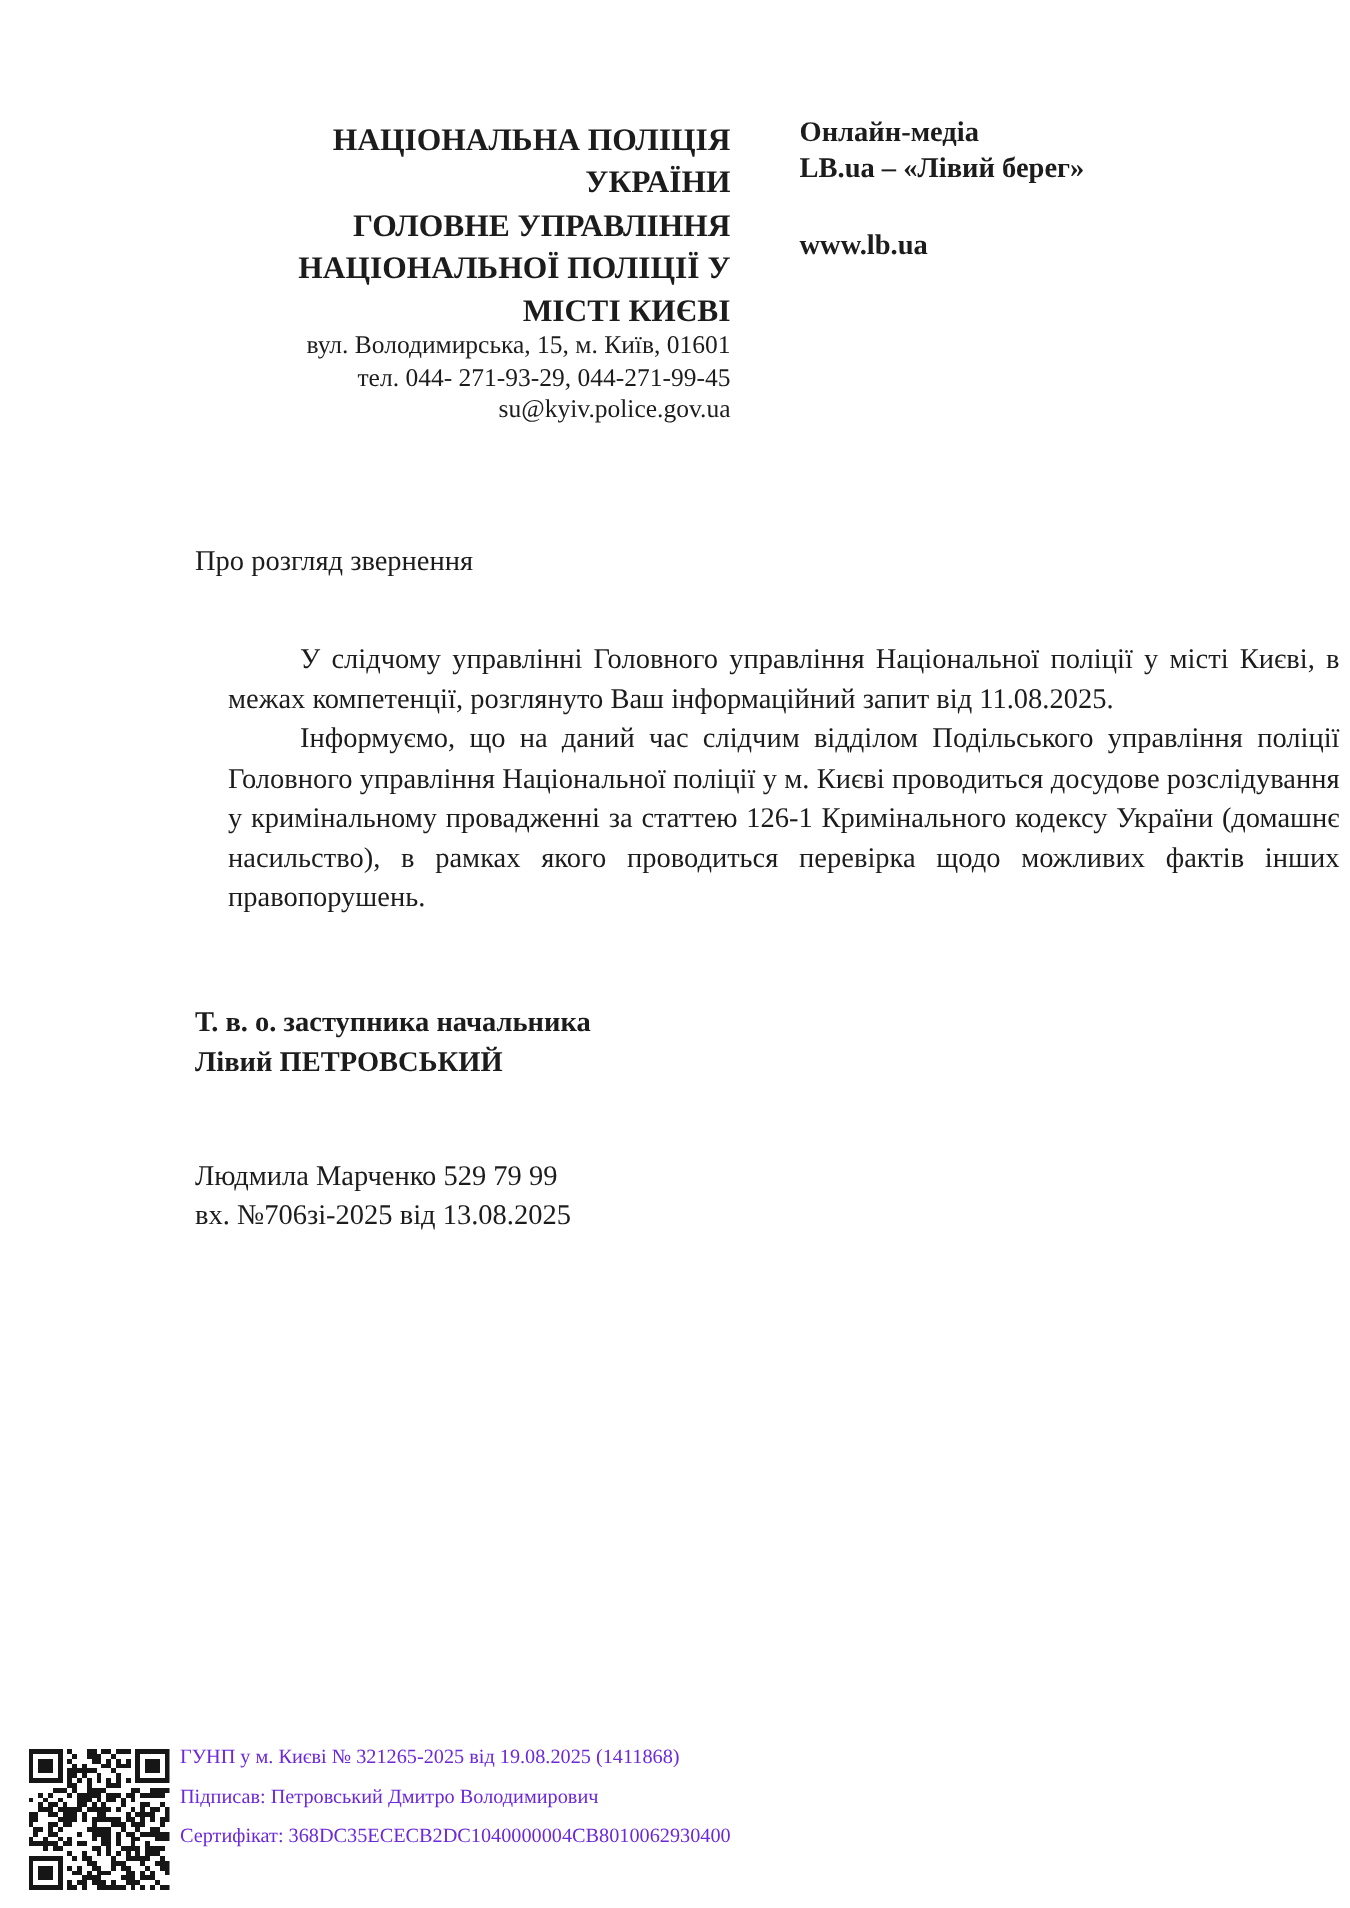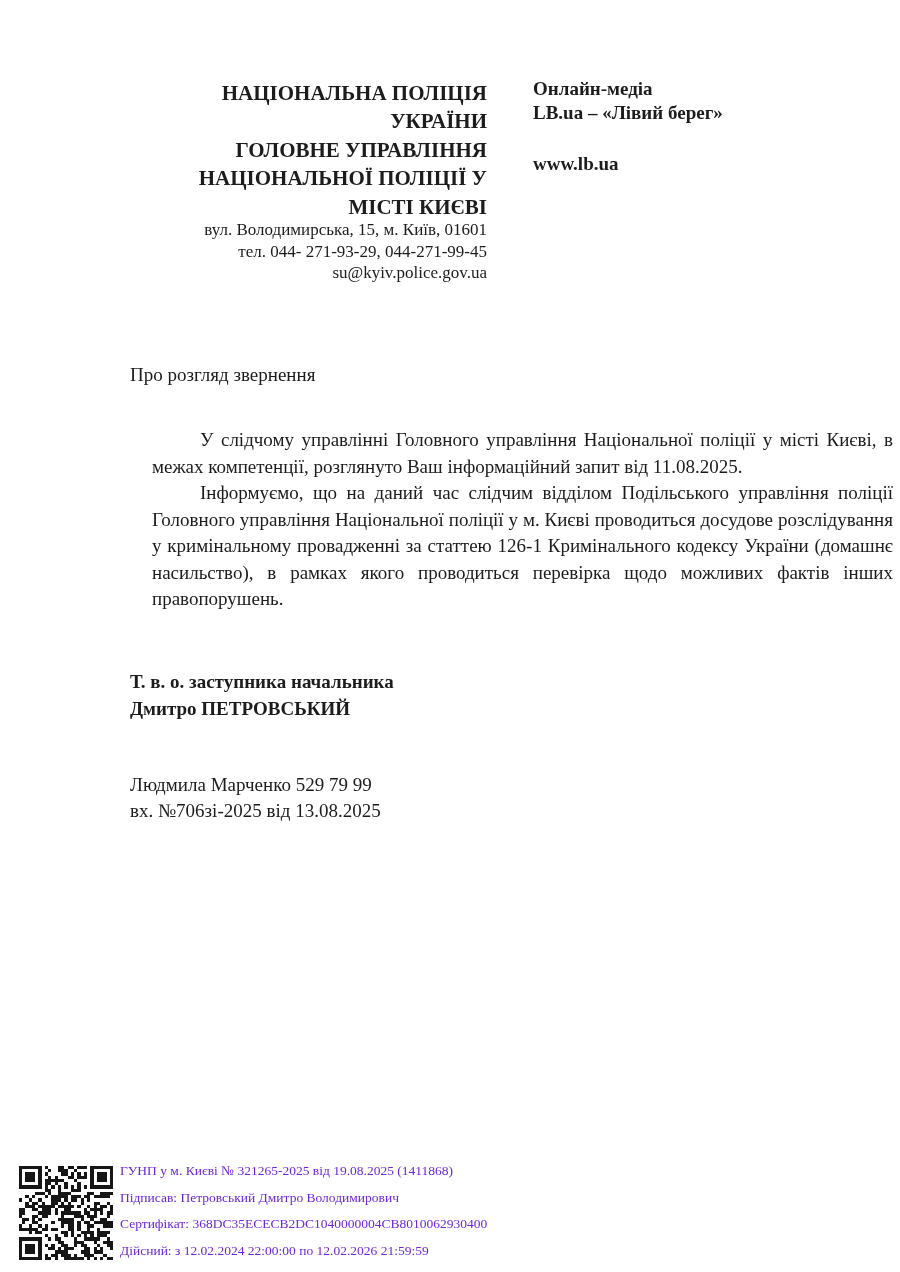--- a/index.html
+++ b/index.html
@@ -111,21 +111,21 @@
 
 <div class="abs subject">Про розгляд звернення</div>
 
 <div class="abs body-text">
   <p>У слідчому управлінні Головного управління Національної поліції у місті Києві, в межах компетенції, розглянуто Ваш інформаційний запит від 11.08.2025.</p>
   <p>Інформуємо, що на даний час слідчим відділом Подільського управління поліції Головного управління Національної поліції у м. Києві проводиться досудове розслідування у кримінальному провадженні за статтею 126-1 Кримінального кодексу України (домашнє насильство), в рамках якого проводиться перевірка щодо можливих фактів інших правопорушень.</p>
 </div>
 
 <div class="abs sig-row">
   <span>Т. в. о. заступника начальника</span>
-  <span>Дмитро ПЕТРОВСЬКИЙ</span>
+  <span>Лівий ПЕТРОВСЬКИЙ</span>
 </div>
 
 <div class="abs executor">
   <div class="exec-line">Людмила Марченко 529 79 99</div>
   <div class="exec-line">вх. №706зі-2025 від 13.08.2025</div>
 </div>
 
 <div class="abs qr-box">
   <svg id="qr-svg" viewBox="0 0 29 29" width="94" height="94" shape-rendering="crispEdges" fill="#161616">
       <rect x="0" y="0" width="1" height="1"></rect>
@@ -556,14 +556,13 @@
       <rect x="23" y="28" width="1" height="1"></rect>
       <rect x="25" y="28" width="1" height="1"></rect>
       <rect x="27" y="28" width="1" height="1"></rect>
       <rect x="28" y="28" width="1" height="1"></rect>
     </svg>
 </div>
 <div class="abs stamp-text">
   <div class="stamp-line">ГУНП у м. Києві № 321265-2025 від 19.08.2025 (1411868)</div>
   <div class="stamp-line">Підписав: Петровський Дмитро Володимирович</div>
   <div class="stamp-line">Сертифікат: 368DC35ECECB2DC1040000004CB8010062930400</div>
-  <div class="stamp-line">Дійсний: з 12.02.2024 22:00:00 по 12.02.2026 21:59:59</div>
 </div>
 
 </body></html>

